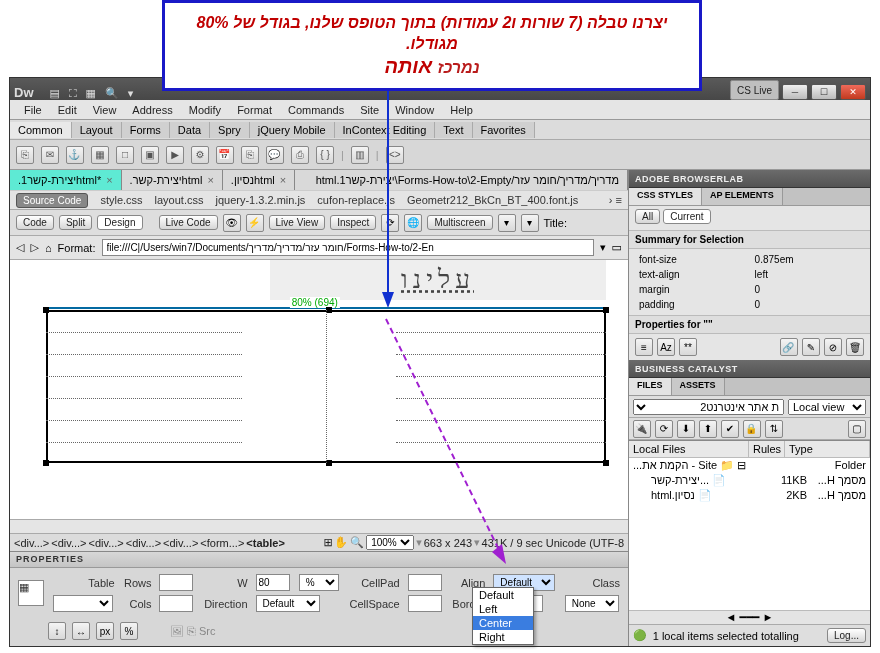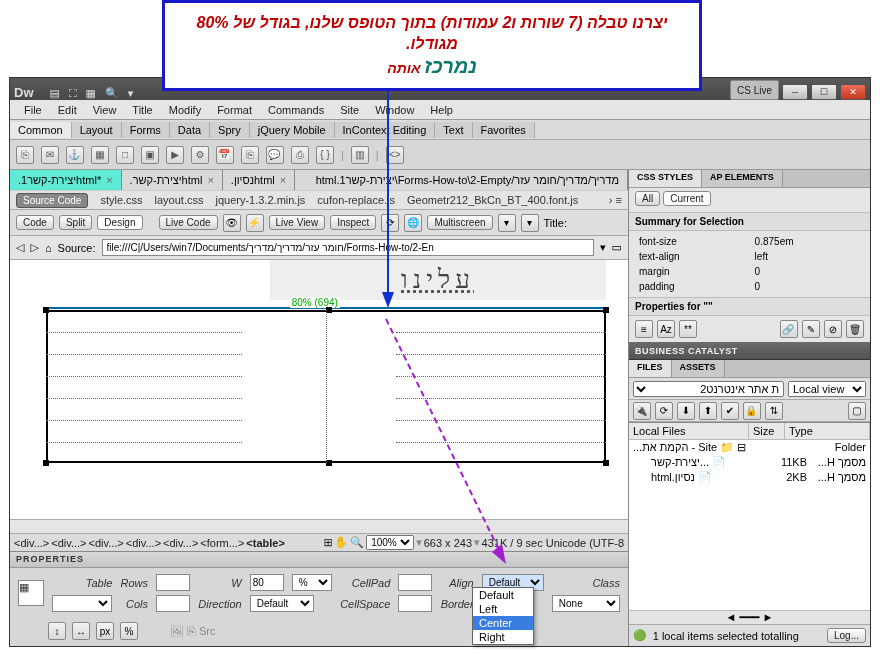--- a/index.html
+++ b/index.html
@@ -1,20 +1,20 @@
 <!DOCTYPE html>
 <html><head>
 <meta charset="utf-8">
 <style>
 * { margin:0; padding:0; box-sizing:border-box; font-family:Tahoma,Arial,sans-serif; font-size:11px; }
 body { background:#fff; width:880px; height:653px; position:relative; overflow:hidden; }
 .callout { position:absolute; left:162px; top:0; width:540px; background:#fff; border:3px solid #1919c7; z-index:100; padding:10px 8px; text-align:center; direction:rtl; }
 .callout .l1 { color:#c00000; font-style:italic; font-weight:bold; font-size:16px; line-height:1.3; }
-.callout .l2a { color:#0f766e; font-style:italic; font-weight:bold; font-size:20px; }
-.callout .l2b { color:#c00000; font-style:italic; font-weight:bold; font-size:14px; }
+.callout .l2a { color:#b91c1c; font-style:italic; font-weight:bold; font-size:16px; }
+.callout .l2b { color:#c00000; font-style:italic; font-weight:bold; font-size:20px; }
 .app { position:absolute; left:9px; top:77px; right:9px; bottom:6px; border:1px solid #333; background:#535353; display:flex; flex-direction:column; }
 .titlebar { height:22px; background:linear-gradient(#5a5a5a,#474747); display:flex; align-items:flex-end; color:#ddd; padding:0 4px; }
 .titlebar .ticons { display:flex; gap:9px; margin-left:6px; }
 .titlebar .spacer { flex:1; }
 .winbtn { width:26px; height:16px; background:linear-gradient(#eee,#bbb); border:1px solid #555; border-radius:2px; display:flex; align-items:center; justify-content:center; font-size:9px; color:#333; margin-left:3px; }
 .winbtn.cls { background:linear-gradient(#ef6a5a,#c23a1f); color:#fff; }
 .menubar { height:20px; background:#e5e5e5; border-bottom:1px solid #999; display:flex; align-items:center; padding:0 6px; color:#222; }
 .menubar span { padding:0 8px; }
 .tbcats { height:20px; background:#dcdcdc; border-bottom:1px solid #aaa; display:flex; align-items:center; }
 .tbcats .tab { padding:2px 8px; border-right:1px solid #aaa; background:#d0d0d0; }
@@ -43,21 +43,21 @@
 .dashrow { position:absolute; left:36px; right:386px; border-top:1px dotted #666; }
 .dashrow.r { right:22px; left:386px; }
 .pagehead { position:absolute; left:260px; right:22px; top:0; height:40px; background:#eee; display:flex; align-items:center; justify-content:center; }
 .pagehead .txt { font-family:Georgia,serif; font-size:26px; letter-spacing:5px; color:#444; text-decoration:underline dotted; }
 .tagbar { height:18px; background:#dcdcdc; border-top:1px solid #aaa; display:flex; align-items:center; padding:0 4px; font-size:10px; color:#222; gap:2px; }
 .tagbar .spacer { flex:1; }
 .props { background:#d7d7d7; border-top:1px solid #888; position:relative; }
 .props .hdr { height:16px; background:linear-gradient(#d8d8d8,#c4c4c4); border-bottom:1px solid #999; font-size:9px; font-weight:bold; letter-spacing:1px; padding:2px 6px; color:#333; }
 .props .body { padding:6px 8px 10px 8px; display:grid; grid-template-columns:auto auto auto auto auto auto auto auto auto auto auto auto; gap:4px 8px; align-items:center; font-size:10px; color:#333; }
 .props input, .props select { height:17px; border:1px solid #888; background:#fff; font-size:10px; padding:0 2px; }
-.props .lbl { text-align:right;font-style:italic; }
+.props .lbl { text-align:right; }
 .dropdown { position:absolute; background:#fff; border:1px solid #666; font-size:10px; z-index:50; box-shadow:2px 2px 3px rgba(0,0,0,0.3); }
 .dropdown .opt { padding:1px 14px 1px 6px; }
 .dropdown .opt.sel { background:#3a7de0; color:#fff; }
 .rightcol { width:242px; background:#d3d3d3; border-left:1px solid #888; display:flex; flex-direction:column; font-size:10px; }
 .panelhdr { height:18px; background:linear-gradient(#6b6b6b,#535353); color:#eee; font-size:9px; font-weight:bold; letter-spacing:.5px; display:flex; align-items:center; padding:0 6px; border-bottom:1px solid #333; }
 .paneltabs { height:18px; background:#c2c2c2; border-bottom:1px solid #999; display:flex; }
 .paneltabs .pt { padding:2px 8px; border-right:1px solid #999; background:#c9c9c9; font-size:9px; font-weight:bold; }
 .paneltabs .pt.active { background:#e3e3e3; }
 .panelbody { background:#e5e5e5; padding:4px 6px; }
 .csstbl { width:100%; }
@@ -110,21 +110,21 @@
     <div class="cslive">CS Live</div>
     <div class="winbtn">─</div>
     <div class="winbtn">☐</div>
     <div class="winbtn cls">✕</div>
   </div>
 
   <div class="menubar">
     <span>File</span>
     <span>Edit</span>
     <span>View</span>
-    <span>Title</span>
+    <span>Address</span>
     <span>Modify</span>
     <span>Format</span>
     <span>Commands</span>
     <span>Site</span>
     <span>Window</span>
     <span>Help</span>
   </div>
 
   <div class="tbcats">
     <div class="tab active">Common</div>
@@ -204,21 +204,21 @@
         <span class="btn3d">Multiscreen</span>
         <span class="ico">▾</span>
         <span class="ico">▾</span>
         <span>Title:</span>
       </div>
 
       <div class="addrrow">
         <span>◁</span>
         <span>▷</span>
         <span>⌂</span>
-        <span>Source:</span>
+        <span>Format:</span>
         <input value="file:///C|/Users/win7/Documents/חומר עזר/מדריך/מדריך/Forms-How-to/2-En" style="">
         <span>▾</span>
         <span>▭</span>
       </div>
 
       <div class="canvas">
         <div class="pagehead">
           <span class="txt">עלינו</span>
         </div>
         <div class="greenline">
@@ -284,41 +284,42 @@
 
           <select style="width:60px;grid-column:2"><option></option></select>
           <span class="lbl">Cols</span>
           <input style="width: 34px;">
           <span class="lbl">Direction</span>
           <select style="width:64px;grid-column:6/8"><option>Default</option></select>
           <span class="lbl">CellSpace</span>
           <input style="width: 34px;">
           <span class="lbl">Border</span>
           <input style="width: 50px;">
-          <select style="width:68px"><option>None</option></select>
+          <select style="width:54px"><option>None</option></select>
         </div>
         <div style="padding:0 8px 6px 38px;display:flex;gap:6px;align-items:center;">
           <div class="ico">↕</div>
           <div class="ico">↔</div>
           <div class="ico">px</div>
           <div class="ico">%</div>
           <span style="width:20px;"></span>
           <span style="color:#888;">🖼 ⎘ Src</span>
         </div>
         <div class="dropdown" style="left:462px; top:35px; width:62px;">
           <div class="opt">Default</div>
           <div class="opt">Left</div>
           <div class="opt sel">Center</div>
           <div class="opt">Right</div>
         </div>
         <span style="position:absolute;left:510px;top:66px;font-size:14px;">↖</span>
       </div>
     </div>
 
     <div class="rightcol">
+      <div class="panelhdr">ADOBE BROWSERLAB</div>
       <div class="paneltabs">
         <div class="pt active">CSS STYLES</div>
         <div class="pt">AP ELEMENTS</div>
       </div>
       <div class="panelbody">
         <div style="margin-bottom:4px;">
           <span class="btn3d">All</span>
           <span class="btn3d" style="background:#fff;">Current</span>
         </div>
       </div>
@@ -373,21 +374,21 @@
         <div class="ico">✔</div>
         <div class="ico">🔒</div>
         <div class="ico">⇅</div>
         <span style="flex:1"></span>
         <div class="ico">▢</div>
       </div>
       <div class="filespanel">
         <div class="ftree">
           <div class="fthdr">
             <div style="width:120px">Local Files</div>
-            <div style="width:36px">Size</div>
+            <div style="width:36px">Rules</div>
             <div style="flex:1">Type</div>
           </div>
           <div class="frow">
               <div class="c1">⊟ 📁 <span>Site - הקמת את...</span></div>
               <div class="c2"></div>
               <div class="c3">Folder</div>
             </div>
           <div class="frow" style="padding-left:22px;">
               <div class="c1">📄 <span>...יצירת-קשר</span></div>
               <div class="c2">11KB</div>

